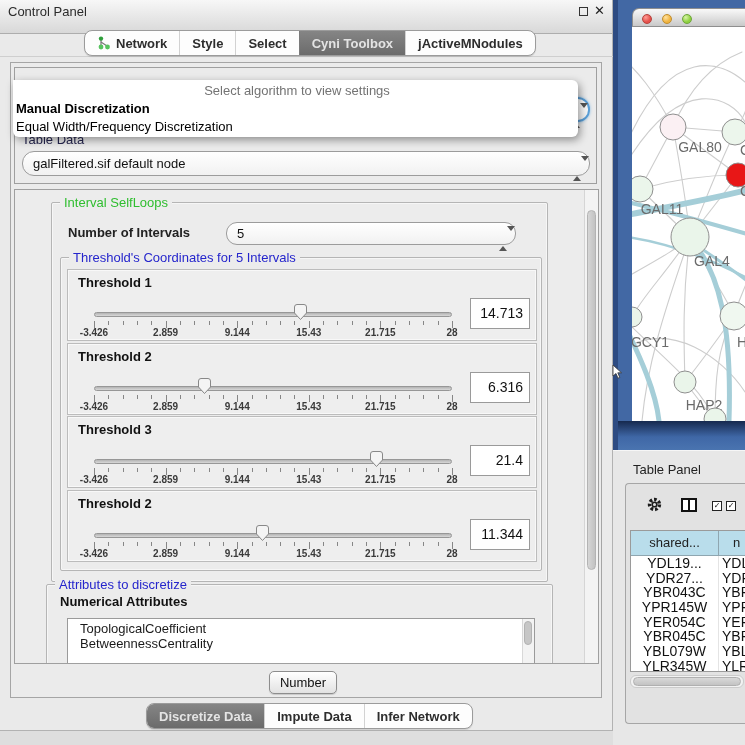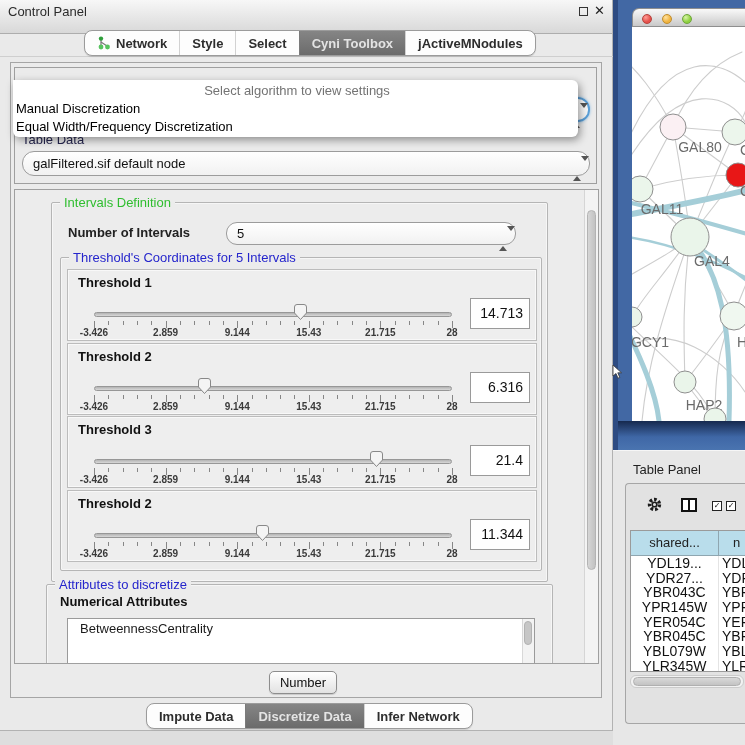--- a/index.html
+++ b/index.html
@@ -46,21 +46,21 @@
   #algo-combo { left:7px; top:29px; width:568px; border:2px solid var(--accent-focus,#5a9ed6);
                 box-shadow:0 0 3px #86bbe4; }
   #table-data-label { left:7px; top:64px; }
   #table-data-combo { left:7px; top:83px; width:568px; }
 
   
   #algo-popup { left:13px; top:80px; width:565px; height:57px; background:#ffffff; z-index:40;
                 border-radius:0 6px 6px 6px; box-shadow:2px 3px 9px rgba(0,0,0,.4); padding-top:2px; }
   .popup-row { height:18px; line-height:18px; font-size:13px; padding-left:3px; }
   #popup-prompt { text-align:center; color:#737373; }
-  .popup-item-bold { font-weight:normal; color:#000; }
+  .popup-item-bold { font-weight:bold; color:#000; }
   .popup-item { color:#000; }
 
   
   #scroll-panel { left:3px; top:126px; width:585px; height:475px; border:1px solid #9f9f9f;
                   background:#ececec; overflow:hidden; }
   .vsb-track { position:absolute; right:0; top:0; width:14px; height:100%;
                background:#f3f3f3; border-left:1px solid #d5d5d5; }
   .vsb-thumb { position:absolute; left:2px; width:9px; border-radius:5px;
                background:linear-gradient(90deg,#d6d6d6,#c2c2c2); border:1px solid #b3b3b3; }
 
@@ -200,21 +200,21 @@
       <div id="table-data-combo" class="abs combo">
         <span>galFiltered.sif default node</span>
         <span class="spinner">
           <span class="spin-up"></span><span class="spin-down"></span></span>
       </div>
     </div>
 
     <div id="scroll-panel" class="abs">
 
       <div id="interval-group" class="group">
-        <span class="group-title t-green">Intervals Definition</span>
+        <span class="group-title t-green">Interval SelfLoops</span>
         <span id="noi-label" class="abs">Number of Intervals</span>
         <div id="noi-combo" class="abs combo">
           <span>5</span>
           <span class="spinner">
             <span class="spin-up"></span><span class="spin-down"></span></span>
         </div>
 
         <div id="thresh-group" class="group">
           <span class="group-title t-blue">Threshold's Coordinates for 5 Intervals</span>
           <div id="thresh-panels">
@@ -396,41 +396,42 @@
               </div>
             </div>
         </div>
       </div>
 
       <div id="attr-group" class="group">
         <span class="group-title t-blue">Attributes to discretize</span>
         <span id="attr-subtitle">Numerical Attributes</span>
         <div id="attr-list">
 
+            <div class="attr-item">TopologicalCoefficient</div>
             <div class="attr-item">BetweennessCentrality</div>
             <div id="attr-vsb">
             <div id="attr-thumb"></div>
           </div>
           </div>
       </div>
 
       <div class="vsb-track">
         <div class="vsb-thumb" style="top:20px;height:360px;"></div>
       </div>
     </div>
 
     <div id="apply-btn" class="abs">Number</div>
   </div>
 
   <div id="bottom-tabbar" class="abs tabbar">
+      <div class="tab selected">
+        <span>Discretize Data</span>
+      </div>
       <div class="tab">
         <span>Impute Data</span>
-      </div>
-      <div class="tab selected">
-        <span>Discretize Data</span>
       </div>
       <div class="tab">
         <span>Infer Network</span>
       </div>
     </div>
 </div>
 
 <div id="network-window" class="abs">
   <div id="nw-leftedge" class="abs"></div>
   <div id="mac-titlebar" class="abs">

